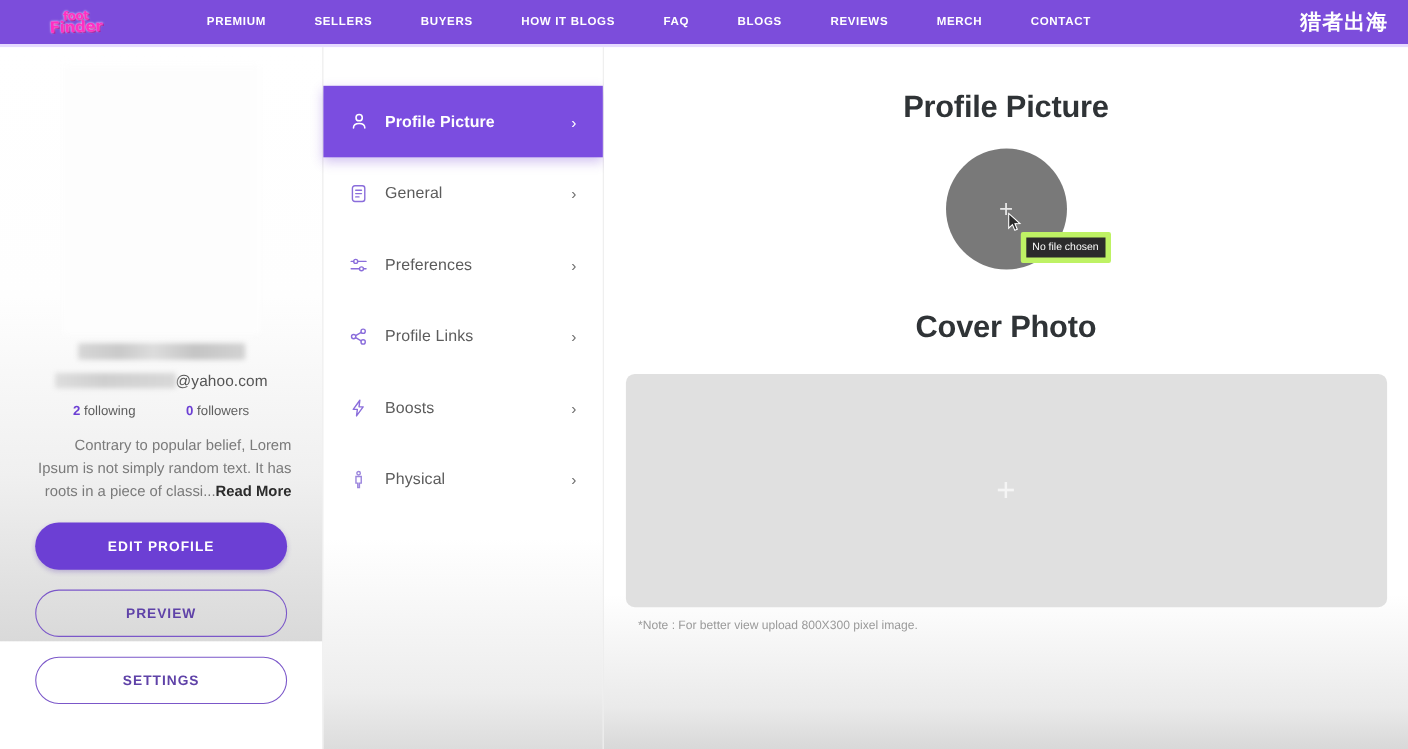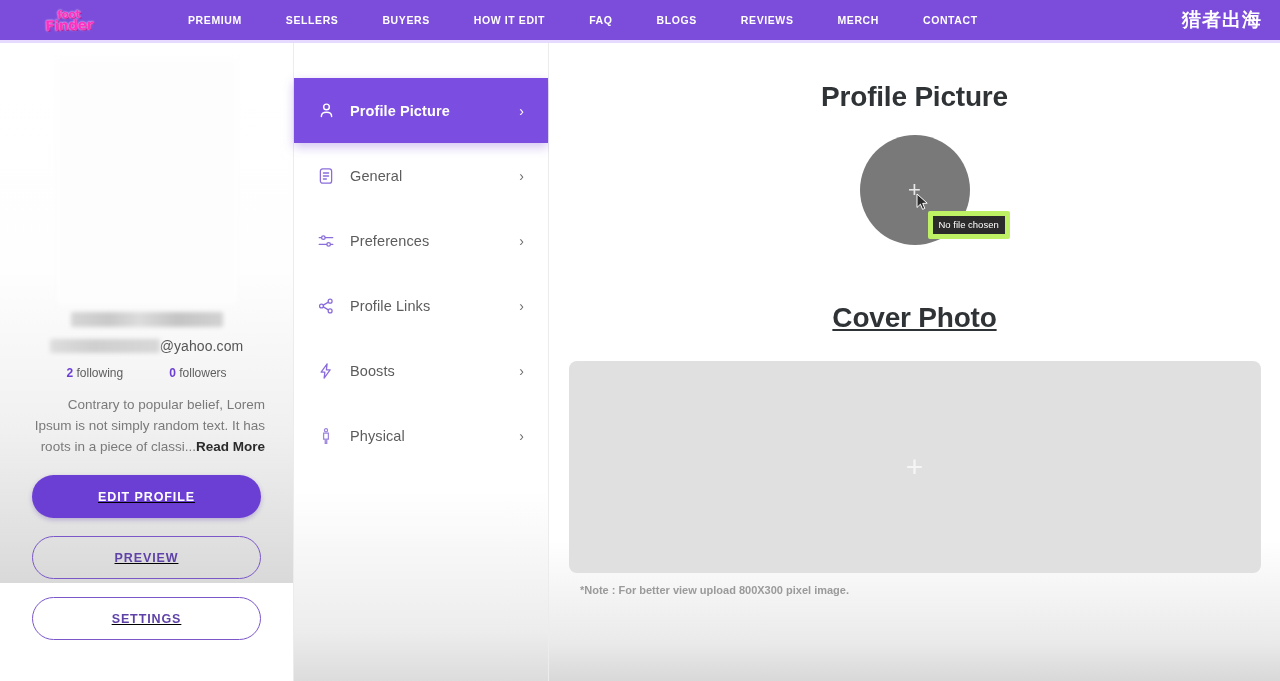--- a/index.html
+++ b/index.html
@@ -77,21 +77,21 @@
   .stat { font-size:12px; color:#6b6b6b; }
   .stat b { color:#6c3fd4; font-weight:700; }
   .stat .lbl { color:#5e5e5e; }
 
   .bio {
     margin: 14px 28px 0; text-align:right;
     font-size:13.5px; line-height:21px; color:#7a7a7a;
   }
   .bio .more { color:#2b2b2b; font-weight:700; }
 
-  .btns { margin-top: 18px; padding: 0 32px; text-decoration: underline; }
+  .btns { margin-top: 18px; padding: 0 32px; }
   .btn {
     display:flex; align-items:center; justify-content:center;
     height: 43px; border-radius: 22px; margin-bottom: 18px;
     font-size: 12.5px; font-weight:700; letter-spacing:0.9px; cursor:pointer;
   }
   .btn-primary { background:#6c3fd4; color:#fff; box-shadow: 0 2px 5px rgba(80,40,170,.28); }
   .btn-ghost { border:1.6px solid #7b57c9; color:#5f42a8; background:transparent; }
 
   
   .menu-col {
@@ -137,50 +137,50 @@
   .cursor-arrow {
     position:absolute; left: 56px; top: 58px; width:0; height:0; pointer-events:none;
   }
   .cursor-arrow svg { position:absolute; left:0; top:0; }
   .tooltip {
     position:absolute; left: 68px; top: 76px;
     background:#2b2b2b; color:#ffffff;
     font-size:9.5px; padding: 3px 6px 4px; white-space:nowrap;
     border:5px solid #bef264; border-radius:2px;
   }
-  .cp-title { margin-top: 57px; text-decoration: underline; }
+  .cp-title { margin-top: 36px; }
   .cover-box {
     position:relative; width: 692px; height: 212px; margin: 27px auto 0;
     background:#e0e0e0; border-radius:8px; cursor:pointer;
   }
   .cover-box .plus {
     position:absolute; left:50%; top:50%; transform:translate(-50%,-50%);
     color:#f5f5f5; font-size:30px; font-weight:300; line-height:1;
   }
   .note {
-    margin: 11px 0 0 31px; font-size:11px; color:#9a9a9a; font-weight:700;
+    margin: 11px 0 0 31px; font-size:11px; color:#9a9a9a; font-weight:400;
   }
 </style>
 </head>
 <body>
 
 <div class="page">
 
   <div class="navbar">
     <div class="logo-wrap">
       <div class="logo">
         <span class="l1">foot</span>
         <span class="l2">Finder</span>
       </div>
     </div>
     <div class="nav-items">
       <div class="nav-item">PREMIUM</div>
       <div class="nav-item">SELLERS</div>
       <div class="nav-item">BUYERS</div>
-      <div class="nav-item">HOW IT EDIT</div>
+      <div class="nav-item">HOW IT BLOGS</div>
       <div class="nav-item">FAQ</div>
       <div class="nav-item">BLOGS</div>
       <div class="nav-item">REVIEWS</div>
       <div class="nav-item">MERCH</div>
       <div class="nav-item">CONTACT</div>
     </div>
     <div class="brand-cn">猎者出海</div>
   </div>
   <div class="nav-underline"></div>
 

